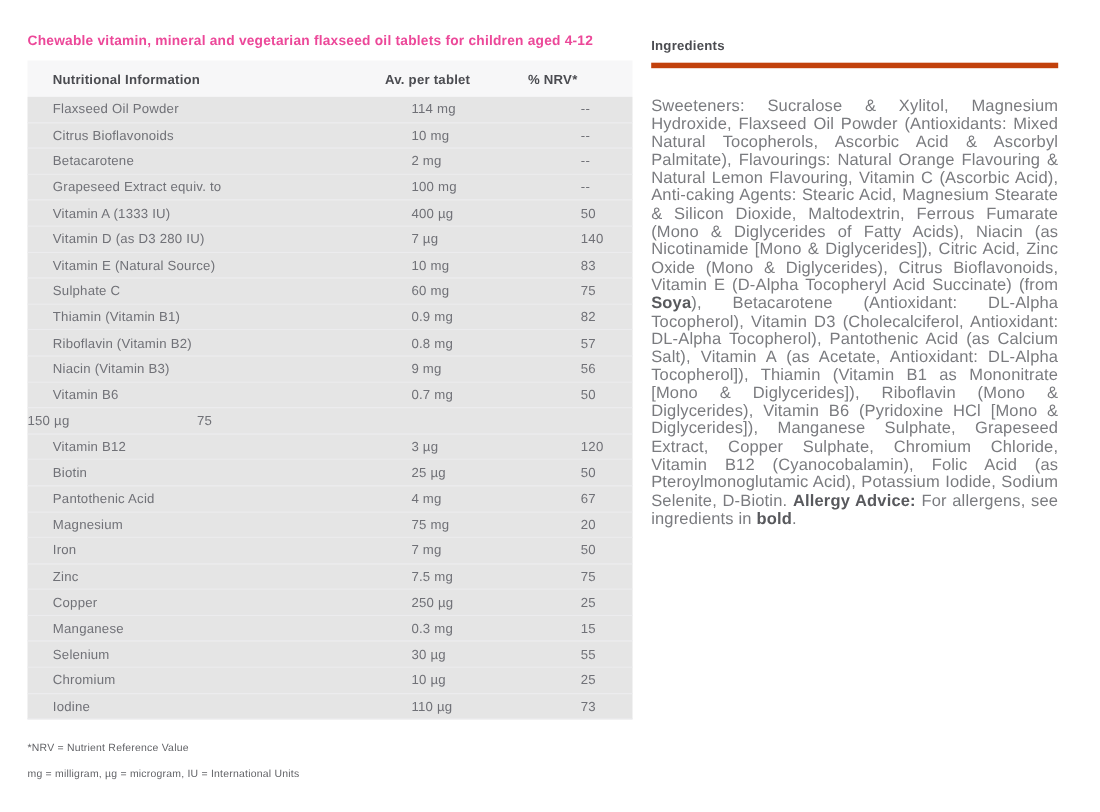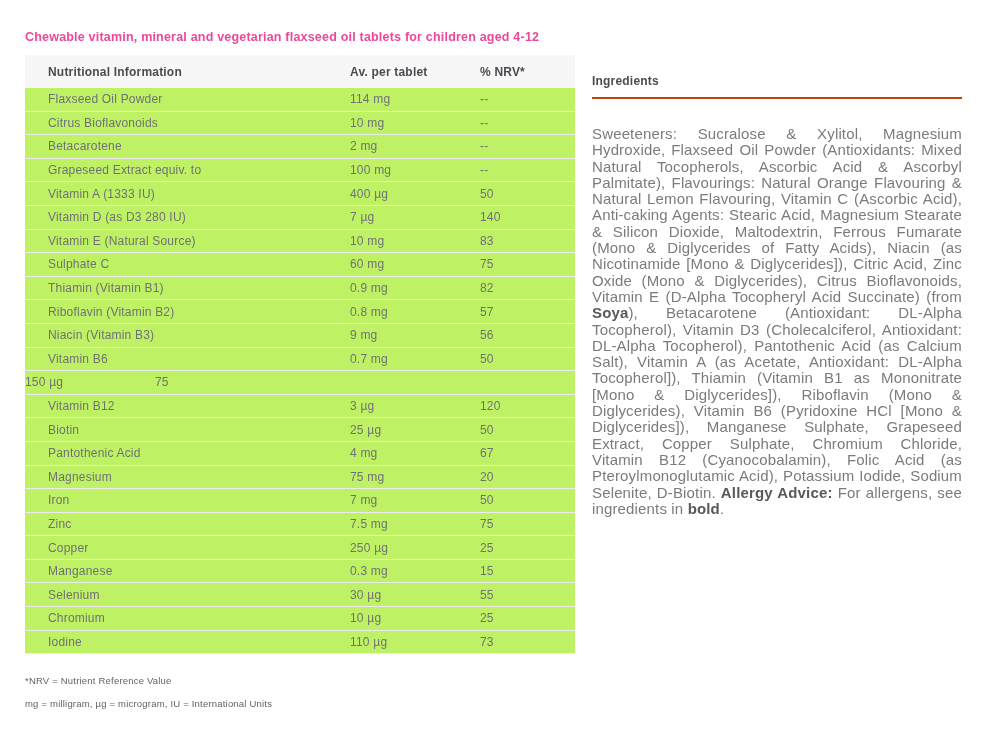--- a/index.html
+++ b/index.html
@@ -29,37 +29,37 @@
     background: #f7f7f8;
     font-size: 12px; font-weight: bold; color: #4b4c51;
     letter-spacing: 0.2px;
   }
   .trow {
     display: flex; align-items: center;
     height: 23.6px;
     border-bottom: 1px solid #ececee;
     font-size: 12px; color: #707177;
     letter-spacing: 0.2px;
-    background: #bef264;
+    background: #e5e5e5;
+    gap: 24px;
   }
   .c1 { width: 325px; padding-left: 23px; }
   .c2 { width: 130px; }
   .c3 { flex: 1; }
 
   .footnotes { margin-top: 21px; font-size: 9.5px; color: #626367; letter-spacing: 0.2px; }
   .footnote + .footnote { margin-top: 12px; }
 
   
   .right-panel { position: absolute; left: 592px; top: 34px; width: 370px; }
   .ingredients-heading {
     font-size: 12px; font-weight: bold; color: #4b4c51;
     letter-spacing: 0.2px;
     padding-bottom: 9px;
-    border-bottom: 2px solid #c2410c;
-    margin-top: 40px;
+    border-bottom: 5px solid #c2410c;
   }
   .ingredients-body {
     margin-top: 27px;
     font-size: 15px;
     line-height: 16.3px;
     color: #7a7b7f;
     letter-spacing: 0.15px;
     text-align: justify;
   }
   .ingredients-body .bold { font-weight: bold; color: #58595d; }

